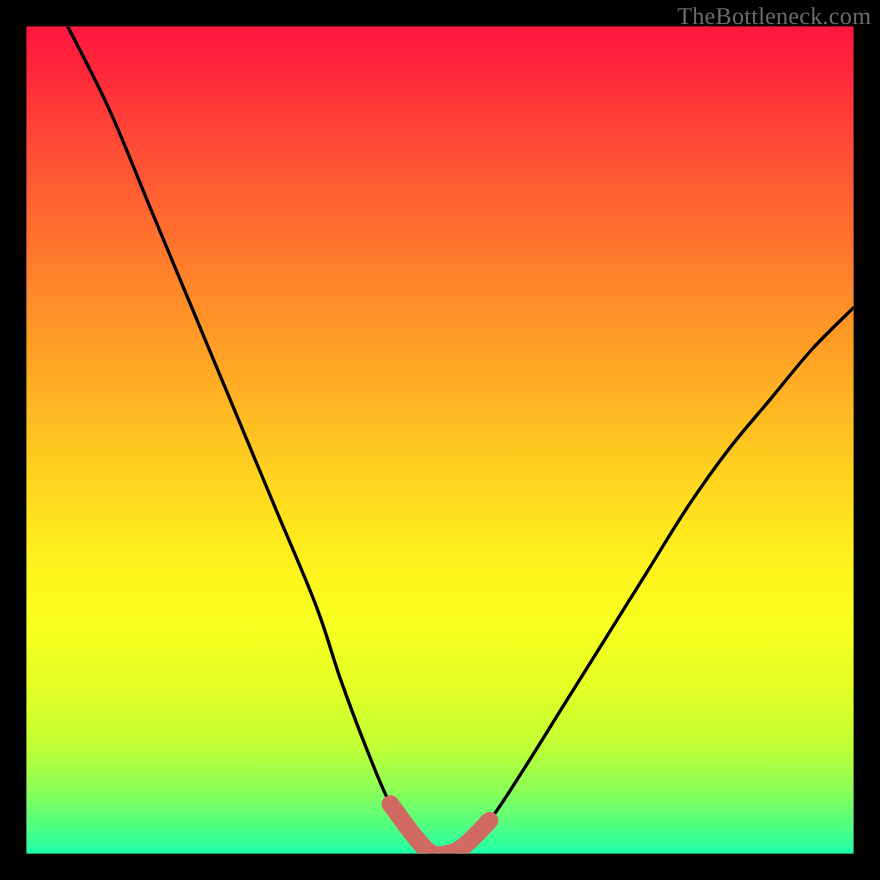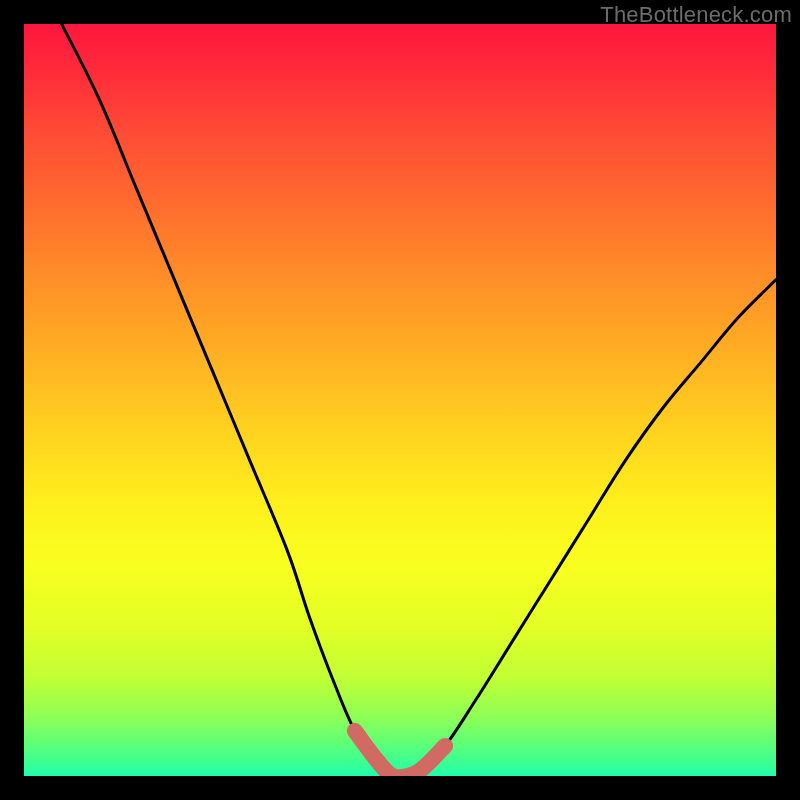--- a/index.html
+++ b/index.html
@@ -11,20 +11,21 @@
     overflow: hidden;
     font-family: Arial, Helvetica, sans-serif;
   }
   .frame {
     position: absolute;
     top: 0;
     left: 0;
     width: 800px;
     height: 800px;
     background: #000;
+    font-family: Liberation Serif, serif;
   }
   .plot-area {
     position: absolute;
     top: 24px;
     left: 24px;
     width: 752px;
     height: 752px;
     background: linear-gradient(to bottom,
       #ff173f 0%,
       #ff2a3a 6%,

